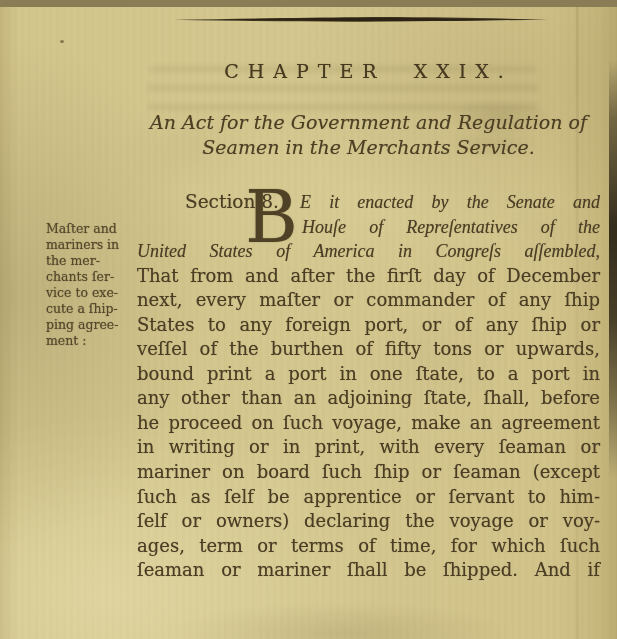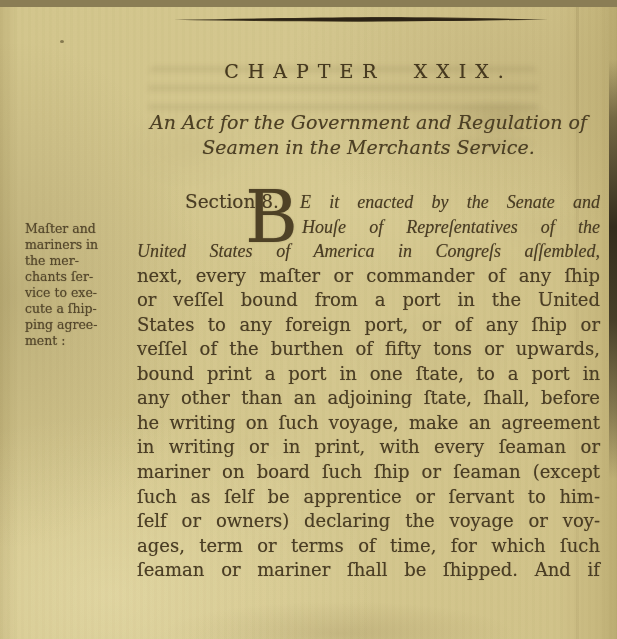--- a/index.html
+++ b/index.html
@@ -53,21 +53,21 @@
     position:absolute; left:137px; top:53px; width:463px; text-align:center;
     font-size:19px; letter-spacing:9px; word-spacing:13px; white-space:nowrap;
     color:#46391f; text-shadow:0 0 0.8px rgba(70,57,31,0.55);
   }
   .title {
     position:absolute; left:107px; top:103px; width:523px; text-align:center;
     font-style:italic; font-size:19px; line-height:25px;
     color:#4c3f24; text-shadow:0 0 0.8px rgba(76,63,36,0.5);
   }
   .margin-note {
-    position:absolute; left:25px; top:214px; width:104px;
+    position:absolute; left:46px; top:214px; width:104px;
     font-size:12.5px; line-height:16px; white-space:pre-line;
     color:#55482c; text-shadow:0 0 1px rgba(85,72,44,0.65);
   }
   .section-label {
     position:absolute; left:185px; top:184px; font-size:18.5px;
     text-shadow:0 0 0.8px rgba(74,61,36,0.5);
   }
   .drop-cap {
     position:absolute; left:245px; top:181px; width:52px; height:60px;
     font-size:72px; line-height:58px; color:#4e4126;
@@ -117,27 +117,27 @@
 ment :</div>
 
   <div class="section-label">Section 8.</div>
 
   <div class="drop-cap">B</div>
 
   <div class="body-block">
     <div class="bline it ind0">E it enacted by the Senate and</div>
     <div class="bline it ind1">Houſe of Repreſentatives of the</div>
     <div class="bline it">United States of America in Congreſs aſſembled,</div>
+    <div class="bline">That from and after the firſt day of December</div>
     <div class="bline">next, every maſter or commander of any ſhip</div>
-    <div class="bline">or veſſel bound from a port in the United</div>
     <div class="bline">States to any foreign port, or of any ſhip or</div>
     <div class="bline">veſſel of the burthen of fifty tons or upwards,</div>
     <div class="bline">bound print a port in one ſtate, to a port in</div>
     <div class="bline">any other than an adjoining ſtate, ſhall, before</div>
-    <div class="bline">he writing on ſuch voyage, make an agreement</div>
+    <div class="bline">he proceed on ſuch voyage, make an agreement</div>
     <div class="bline">in writing or in print, with every ſeaman or</div>
     <div class="bline">mariner on board ſuch ſhip or ſeaman (except</div>
     <div class="bline">ſuch as ſelf be apprentice or ſervant to him-</div>
     <div class="bline">ſelf or owners) declaring the voyage or voy-</div>
     <div class="bline">ages, term or terms of time, for which ſuch</div>
     <div class="bline">ſeaman or mariner ſhall be ſhipped. And if</div>
   </div>
 
   <div class="edge-shade"></div>
   <div class="crease"></div>

